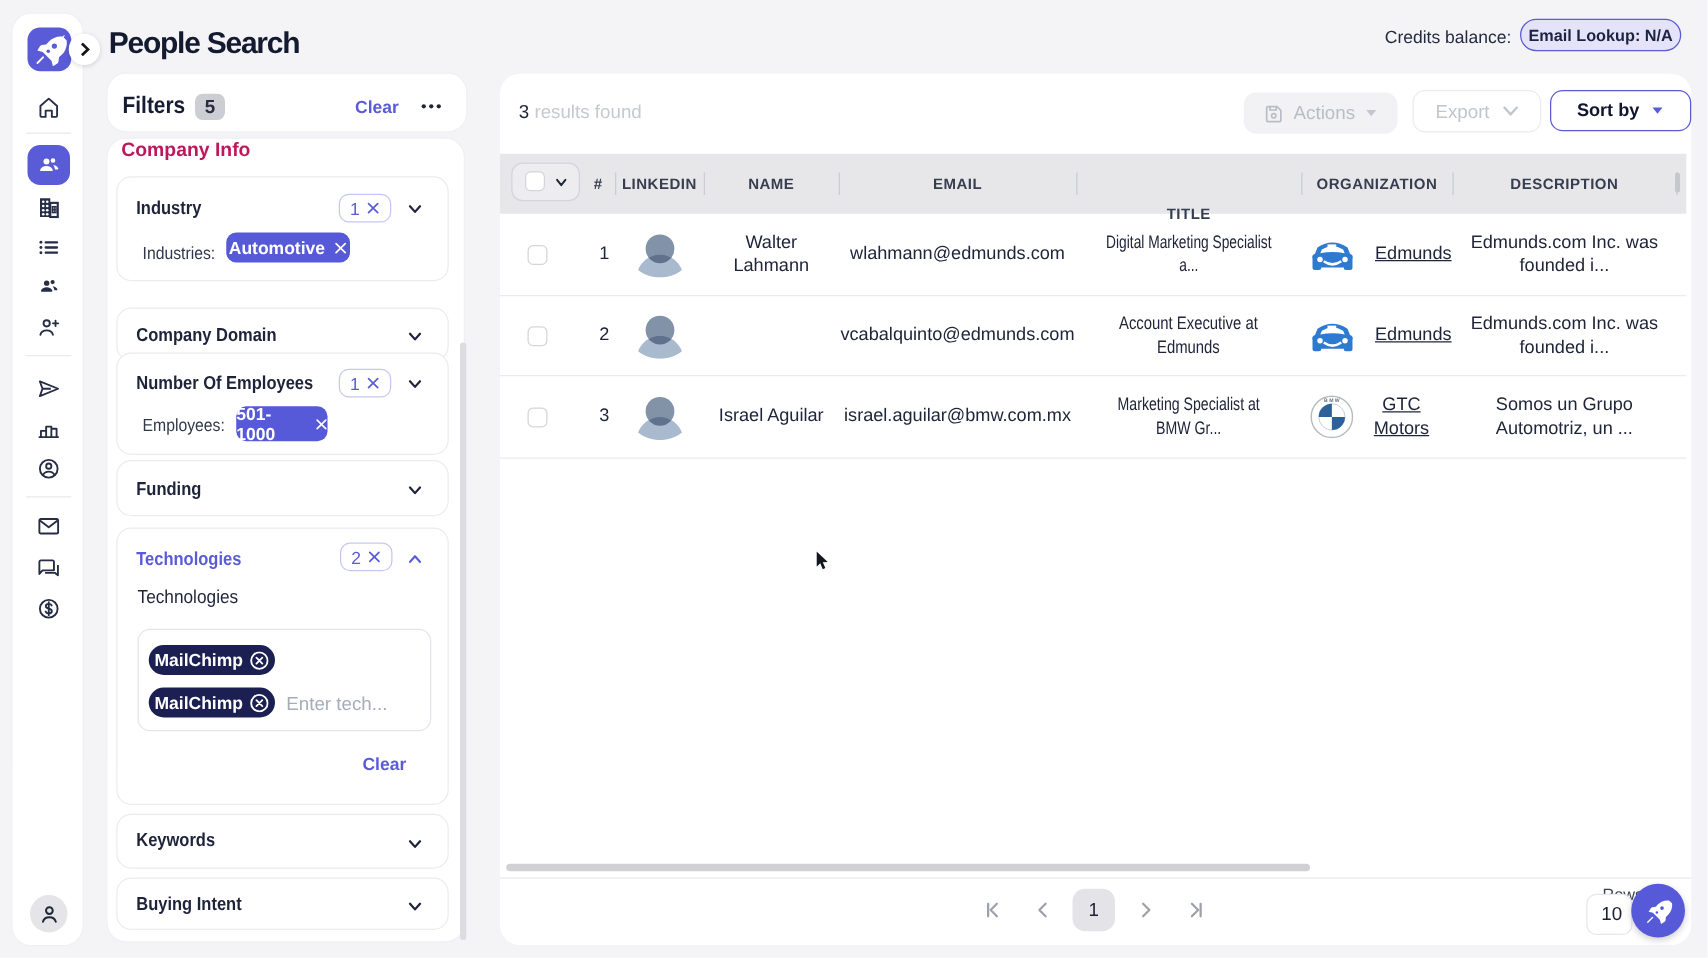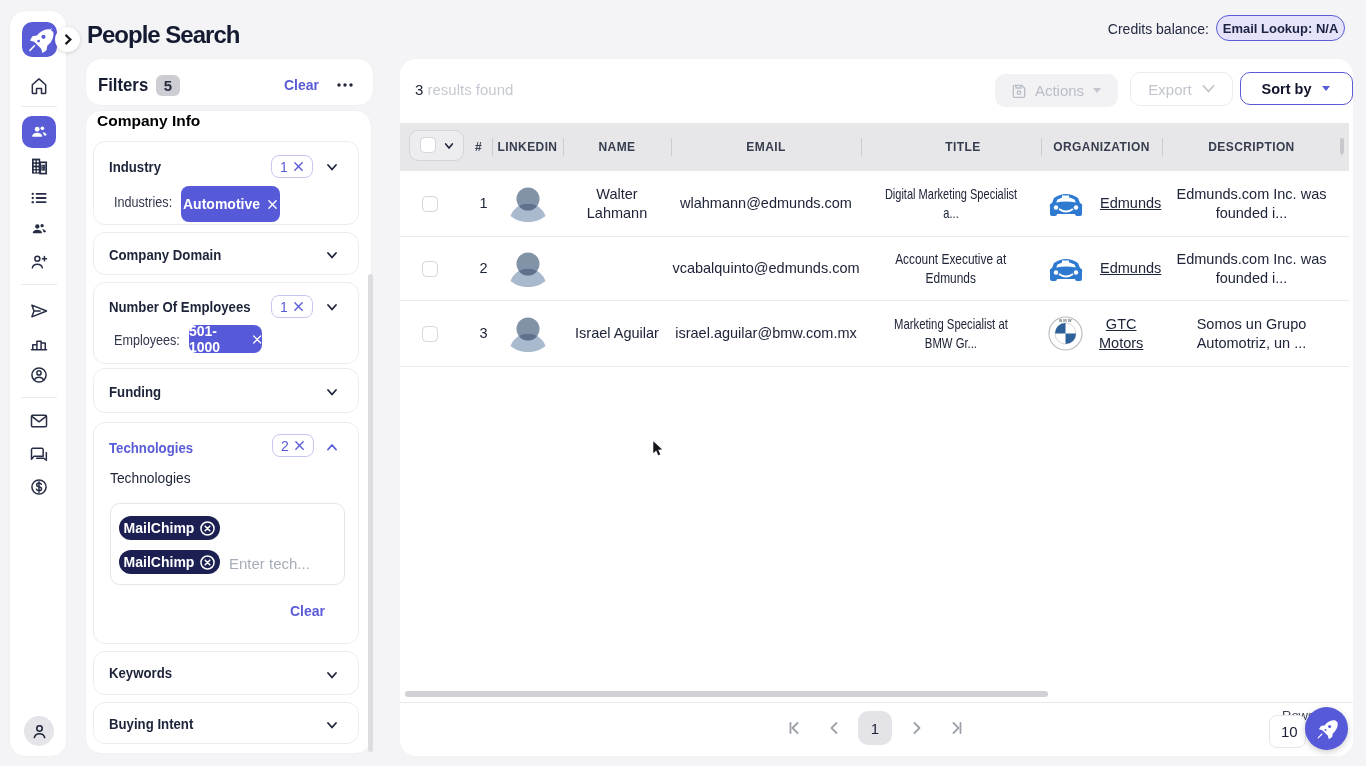--- a/index.html
+++ b/index.html
@@ -170,37 +170,37 @@
   <span style="position:absolute;left:70px;top:16px;width:24px;height:21px;background:#cdced4;border-radius:6px;display:flex;align-items:center;justify-content:center;font-size:15px;font-weight:bold;color:#272c3e;">5</span>
   <span class="clearlink" style="position:absolute;left:198px;top:18px;">Clear</span>
   <svg style="position:absolute;left:250px;top:21px;" width="18" height="10" viewBox="0 0 18 10">
       <circle cx="3" cy="5" r="1.7" fill="#20263a"></circle>
       <circle cx="9" cy="5" r="1.7" fill="#20263a"></circle>
       <circle cx="15" cy="5" r="1.7" fill="#20263a"></circle>
     </svg>
 </div>
 
 <div class="fbody"></div>
-<div style="position:absolute;left:97px;top:112px;font-size:15.5px;font-weight:bold;color:#000000;">Company Info</div>
+<div style="position:absolute;left:97px;top:112px;font-size:15.5px;font-weight:bold;color:#be185d;">Company Info</div>
 
 <div class="fcard" style="top:141px;height:84px;">
   <span class="fcard-title" style="top:16px;">Industry</span>
   <span class="countchip" style="right:45px;top:13px;">1 <svg width="11" height="11" viewBox="0 0 12 12">
         <path d="M2 2 L10 10 M10 2 L2 10" stroke="#5a5bd7" stroke-width="1.5" stroke-linecap="round"></path>
       </svg></span>
   <svg class="chev" style="right:19px;top:18px;" viewBox="0 0 14 14">
       <path d="M3 5 L7 9.5 L11 5" stroke="#20263a" stroke-width="1.8" fill="none" stroke-linecap="round" stroke-linejoin="round"></path>
     </svg>
   <span class="flabel" style="left:20px;top:52px;">Industries:</span>
-  <span class="fillchip" style="left:87px;top:44px;width:99px;height:36px;">Automotive <svg width="11" height="11" viewBox="0 0 12 12">
+  <span class="fillchip" style="left:87px;top:44px;width:99px;height:24px;">Automotive <svg width="11" height="11" viewBox="0 0 12 12">
         <path d="M2 2 L10 10 M10 2 L2 10" stroke="#fff" stroke-width="1.5" stroke-linecap="round"></path>
       </svg></span>
 </div>
 
-<div class="fcard" style="top:232px;height:43px;">
+<div class="fcard" style="top:246px;height:43px;">
   <span class="fcard-title" style="top:13px;">Company Domain</span>
   <svg class="chev" style="right:19px;top:15px;" viewBox="0 0 14 14">
       <path d="M3 5 L7 9.5 L11 5" stroke="#20263a" stroke-width="1.8" fill="none" stroke-linecap="round" stroke-linejoin="round"></path>
     </svg>
 </div>
 
 <div class="fcard" style="top:282px;height:82px;">
   <span class="fcard-title" style="top:15px;">Number Of Employees</span>
   <span class="countchip" style="right:45px;top:12px;">1 <svg width="11" height="11" viewBox="0 0 12 12">
         <path d="M2 2 L10 10 M10 2 L2 10" stroke="#5a5bd7" stroke-width="1.5" stroke-linecap="round"></path>
@@ -299,21 +299,21 @@
     <div style="position:absolute;left:9px;top:7px;width:55px;height:31px;border:1px solid #d3d5da;border-radius:9px;background:#ededf0;">
       <span class="cbx" style="position:absolute;left:10px;top:6px;display:block;"></span>
       <svg style="position:absolute;right:8px;top:10px;" width="12" height="10" viewBox="0 0 14 12">
           <path d="M3 3.5 L7 8.5 L11 3.5" stroke="#20263a" stroke-width="1.9" fill="none" stroke-linecap="round" stroke-linejoin="round"></path>
         </svg>
     </div>
     <div class="th" style="left:65px;width:27px;">#</div>
     <div class="th" style="left:92px;width:71px;">LINKEDIN</div>
     <div class="th" style="left:163px;width:108px;">NAME</div>
     <div class="th" style="left:271px;width:190px;">EMAIL</div>
-    <div class="th" style="left:473px;width:180px;">TITLE</div>
+    <div class="th" style="left:461px;width:180px;margin-top:24px;">TITLE</div>
     <div class="th" style="left:641px;width:121px;">ORGANIZATION</div>
     <div class="th" style="left:762px;width:179px;">DESCRIPTION</div>
     <div class="thsep" style="left:92px;"></div>
     <div class="thsep" style="left:163px;"></div>
     <div class="thsep" style="left:271px;"></div>
     <div class="thsep" style="left:461px;"></div>
     <div class="thsep" style="left:641px;"></div>
     <div class="thsep" style="left:762px;"></div>
     <div class="thsep" style="left:941px;"></div>
     <div style="position:absolute;left:940px;top:15px;width:4px;height:16px;background:#c6c8cd;border-radius:2px;"></div>

